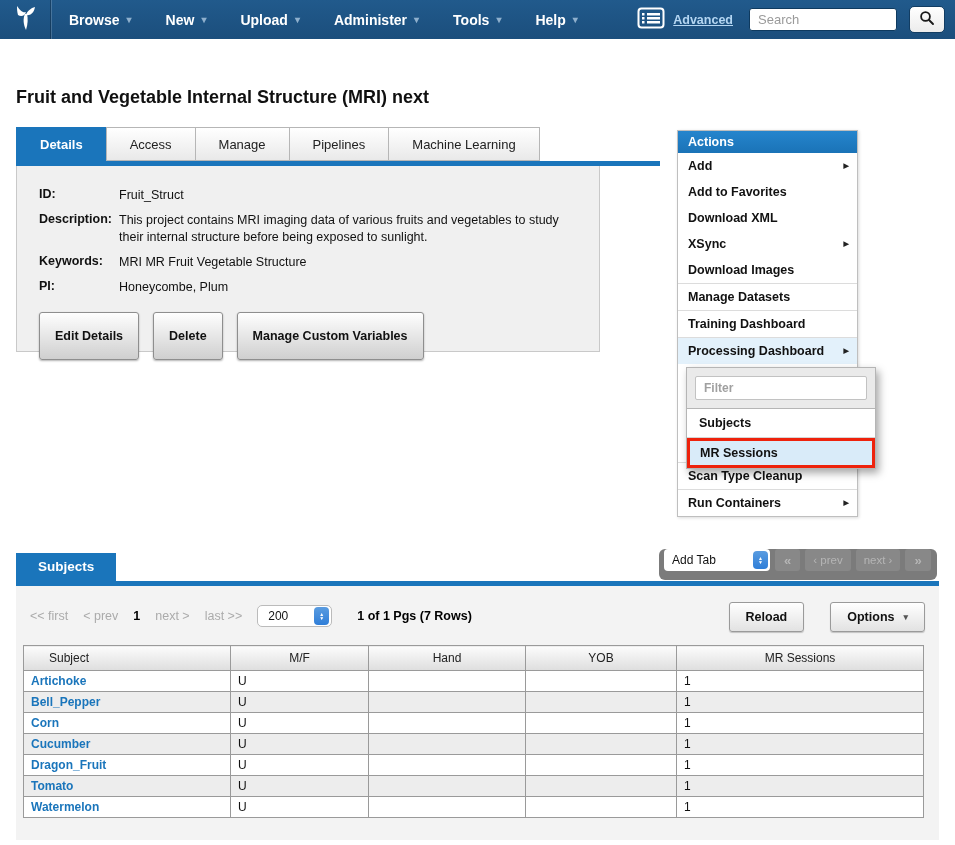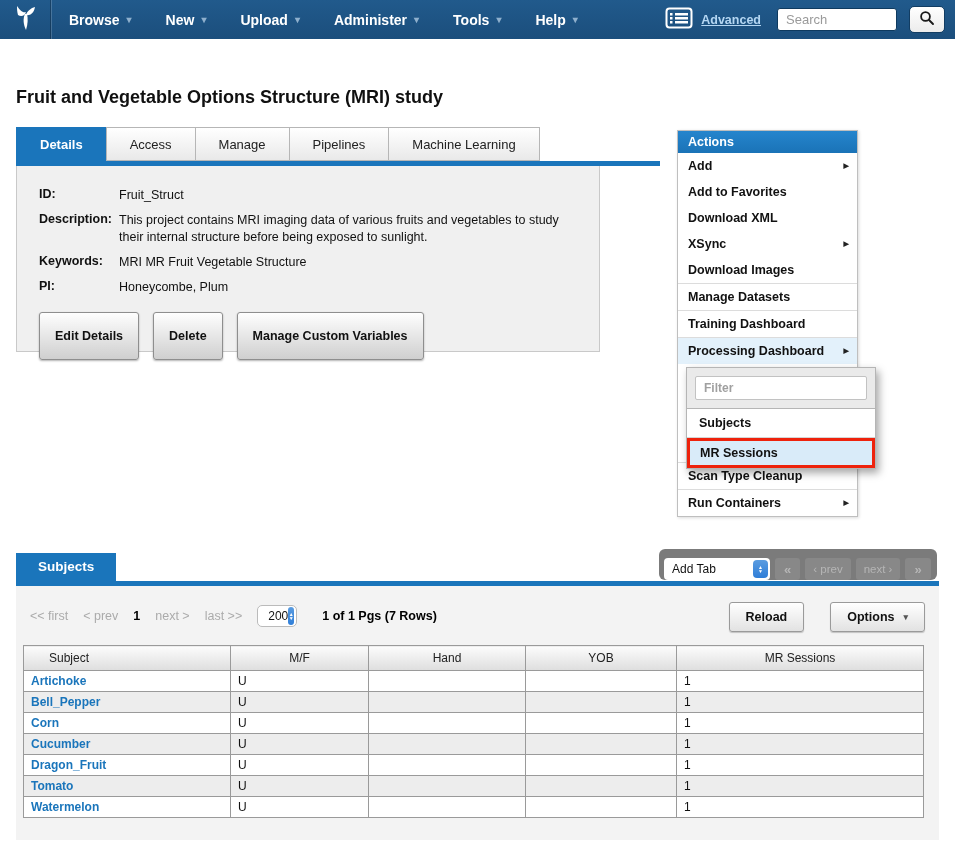--- a/index.html
+++ b/index.html
@@ -9,21 +9,21 @@
   
   .topnav { position:absolute; left:0; top:0; width:955px; height:39px;
             background:linear-gradient(#215a8c,#1b4e7c); display:flex; align-items:center; }
   .logo-box { width:52px; height:39px; display:flex; align-items:center; justify-content:center;
               border-right:1px solid rgba(255,255,255,.18); box-shadow:inset -1px 0 0 rgba(0,0,0,.25); }
   .nav-item { color:#fff; font-size:14px; font-weight:bold; padding:0 17px; height:39px;
               display:flex; align-items:center; gap:7px; cursor:pointer; }
   .nav-caret { color:#8fb0cd; font-size:10px; line-height:1; }
   .nav-right { margin-left:auto; display:flex; align-items:center; gap:8px; padding-right:10px; }
   .adv-link { color:#b4d6f2; font-size:12.5px; font-weight:bold; text-decoration:underline; margin-right:8px; }
-  .search-input { width:120px; height:23px; border:1px solid #0e3a5f; border-radius:3px;
+  .search-input { width:148px; height:23px; border:1px solid #0e3a5f; border-radius:3px;
                   padding:0 8px; font-size:13px; color:#4c1d95; font-family:inherit; }
   .search-input::placeholder { color:#9a9a9a; }
   .search-btn { width:36px; height:27px; margin-left:4px; background:linear-gradient(#fff,#ececec);
                 border:1px solid #123d63; border-radius:5px; display:flex; align-items:center;
                 justify-content:center; cursor:pointer; }
 
   
   .page-title { position:absolute; left:16px; top:87px; font-size:18px; font-weight:bold; color:#101010; }
   .tabs-row { position:absolute; left:16px; top:127px; display:flex; }
   .tab { height:34px; line-height:34px; padding:0 23px; font-size:13px; color:#222;
@@ -62,37 +62,37 @@
   .filter-input::placeholder { color:#a0a0a0; font-weight:bold; }
   .submenu-items { background:#fff; border-top:1px solid #b5b5b5; }
   .submenu-item { font-size:12.5px; font-weight:bold; color:#111; padding:7px 12px; cursor:pointer; }
   .submenu-item.first { border-bottom:1px solid #d5d5d5; }
   .submenu-item.highlighted { background:#d9ebf9; border:3px solid #EE220C; padding:5px 10px; }
 
   
   .subjects-tab { position:absolute; left:16px; top:553px; height:28px; line-height:28px;
                   padding:0 22px; background:#1A75BB; color:#fff; font-size:13.5px; font-weight:bold; cursor:pointer; }
   .tab-controls { position:absolute; left:659px; top:549px; width:278px; height:31px; background:#7b7b7b;
-                  border-radius:6px; display:flex; align-items:flex-end; padding:0 5px; gap:5px; }
+                  border-radius:6px; display:flex; align-items:flex-start; padding:0 5px; gap:5px; }
   .add-tab-select { width:106px; height:22px; background:#fff; border-radius:4px; display:flex;
                     align-items:center; font-size:12px; color:#111; padding-left:8px; cursor:pointer; }
   .stepper { margin-left:auto; margin-right:2px; width:15px; height:18px; background:linear-gradient(#5a9ce0,#2f7ed8);
              border-radius:4px; display:flex; flex-direction:column; align-items:center; justify-content:center;
              color:#fff; font-size:5px; line-height:4px; }
   .pager-btn { height:22px; background:#888888; border:none; border-radius:3px; color:#b5b5b5;
                font-size:11.5px; font-family:inherit; padding:0 8px; cursor:pointer; }
   .pager-btn.chev { font-size:13px; font-weight:bold; padding:0 9px; }
   .tab-bar-bottom { position:absolute; left:16px; top:581px; width:923px; height:5px; background:#1A75BB; }
   .subjects-panel { position:absolute; left:16px; top:586px; width:923px; height:254px; background:#f3f3f3; }
 
   .pagination { position:absolute; left:14px; top:19px; display:flex; align-items:center; gap:15px;
                 font-size:12.5px; color:#ababab; }
   .pag-link { cursor:pointer; }
   .pag-current { color:#000; font-weight:bold; }
-  .size-select { width:40px; height:22px; background:#fff; border:1px solid #bbb; border-radius:5px;
+  .size-select { width:75px; height:22px; background:#fff; border:1px solid #bbb; border-radius:5px;
                  display:flex; align-items:center; font-size:12px; color:#111; padding-left:10px; cursor:pointer; }
   .pag-summary { color:#000; font-weight:bold; margin-left:10px; }
   .toolbar-btns { position:absolute; right:14px; top:16px; display:flex; gap:12px; }
   .light-btn { font-family:inherit; font-size:12.5px; font-weight:bold; color:#111; padding:7px 16px;
                background:linear-gradient(#ffffff,#e2e2e2); border:1px solid #9a9a9a; border-radius:3px;
                box-shadow:0 1px 1px rgba(0,0,0,.2); cursor:pointer; display:flex; align-items:center; gap:9px;margin-left:14px; }
   .opt-caret { font-size:9px; color:#555; }
 
   .subjects-table { position:absolute; left:7px; top:59px; width:901px; border-collapse:collapse;
                     background:#fff; border:1px solid #868686; }
@@ -160,21 +160,21 @@
         <span>
           <svg width="16" height="16" viewBox="0 0 16 16">
             <circle cx="6.5" cy="6.5" r="4.4" fill="none" stroke="#1a1a1a" stroke-width="1.8"></circle>
             <line x1="10" y1="10" x2="14" y2="14" stroke="#1a1a1a" stroke-width="1.9" stroke-linecap="round"></line>
           </svg>
         </span>
       </button>
     </div>
   </div>
 
-  <h1 class="page-title">Fruit and Vegetable Options Structure (MRI) study</h1>
+  <h1 class="page-title">Fruit and Vegetable Internal Structure (MRI) next</h1>
 
   <div class="tabs-row">
     <div class="tab active">Details</div>
     <div class="tab">Access</div>
     <div class="tab">Manage</div>
     <div class="tab">Pipelines</div>
     <div class="tab">Machine Learning</div>
   </div>
   <div class="tab-bar-top"></div>
 

